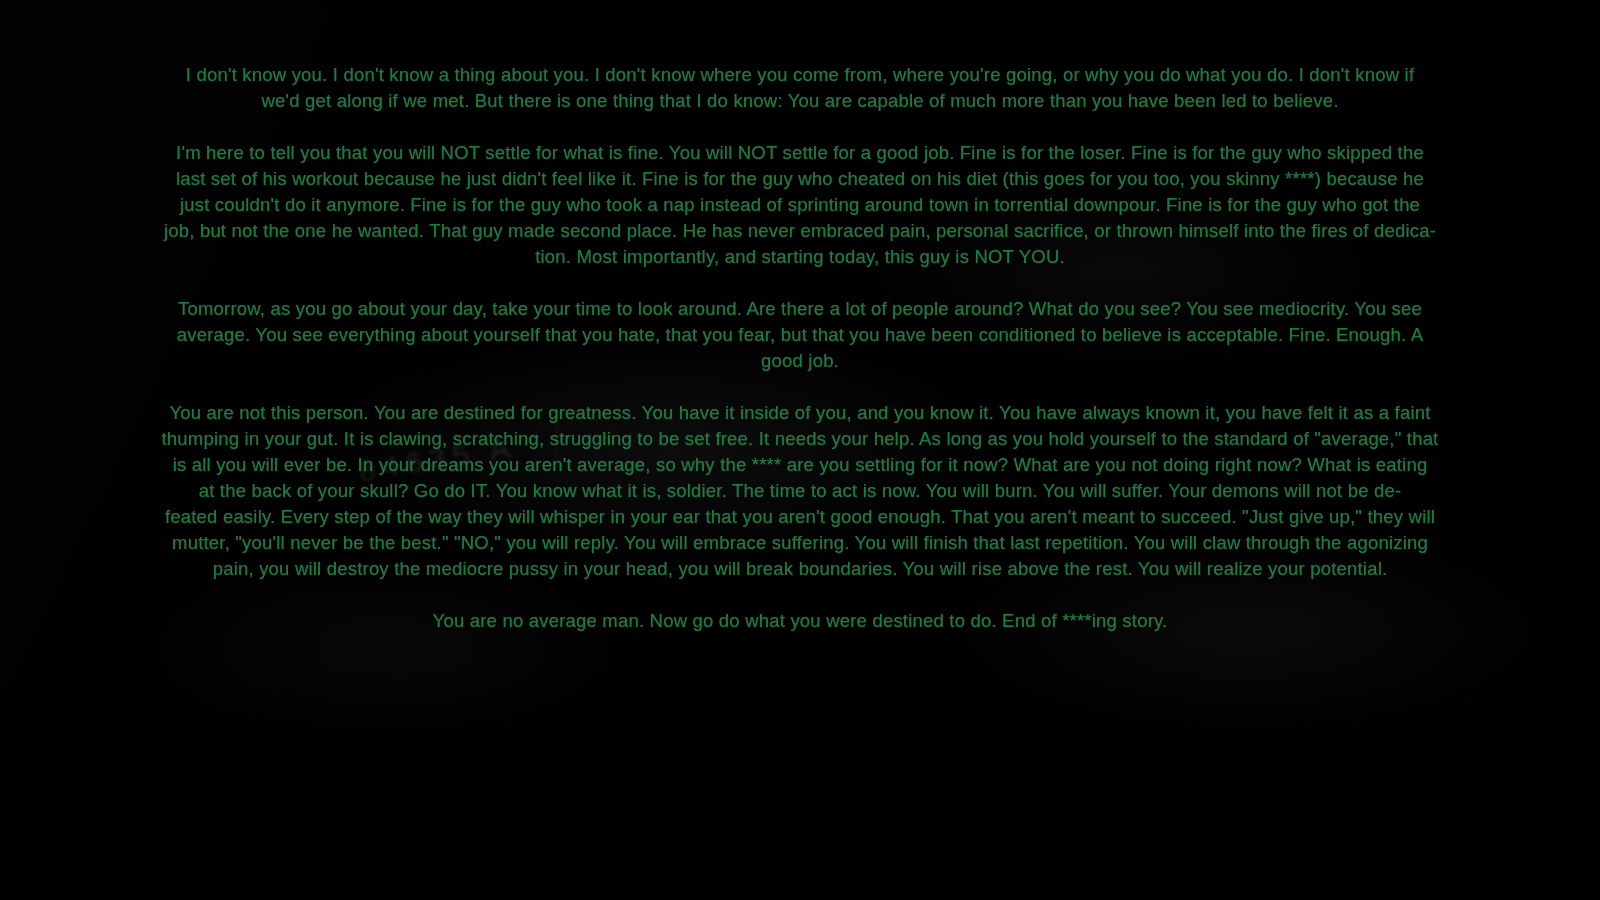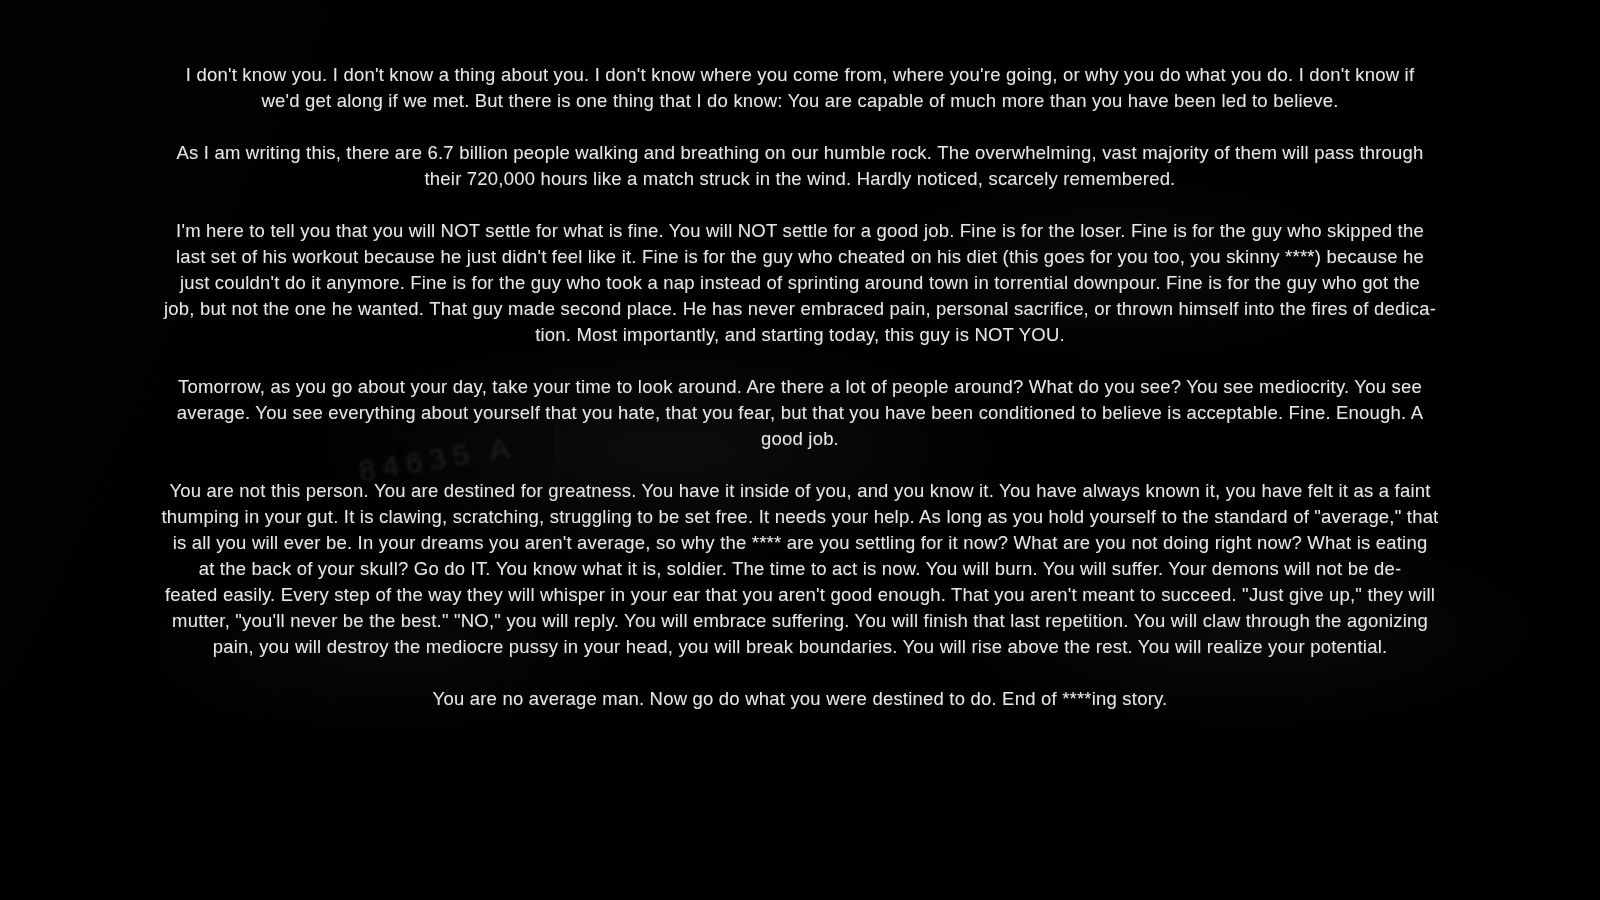--- a/index.html
+++ b/index.html
@@ -48,21 +48,21 @@
     width: 2px;
     height: 110px;
     background: linear-gradient(rgba(255,255,255,0.05), rgba(0,0,0,0));
     filter: blur(1px);
   }
   .essay {
     position: absolute;
     left: 70px;
     top: 62px;
     width: 1460px;
-    color: #e5e5e5;
+    color: #15803d;
     font-size: 18.5px;
     line-height: 26px;
     text-align: center;
     letter-spacing: 0.2px;
     text-shadow: 0 0 1px rgba(255,255,255,0.25);
   }
   .essay p {
     margin: 0 0 26px 0;
     white-space: pre-line; 
   }
@@ -73,22 +73,20 @@
 
 <div class="stage">
   <div class="bg-texture">
     <div class="bg-serial">84635 A</div>
     <div class="bg-fold"></div>
   </div>
 
   <main class="essay">
     <p>I don't know you. I don't know a thing about you. I don't know where you come from, where you're going, or why you do what you do. I don't know if
 we'd get along if we met. But there is one thing that I do know: You are capable of much more than you have been led to believe.</p>
-    <p>As I am writing this, there are 6.7 billion people walking and breathing on our humble rock. The overwhelming, vast majority of them will pass through
-their 720,000 hours like a match struck in the wind. Hardly noticed, scarcely remembered.</p>
     <p>I'm here to tell you that you will NOT settle for what is fine. You will NOT settle for a good job. Fine is for the loser. Fine is for the guy who skipped the
 last set of his workout because he just didn't feel like it. Fine is for the guy who cheated on his diet (this goes for you too, you skinny ****) because he
 just couldn't do it anymore. Fine is for the guy who took a nap instead of sprinting around town in torrential downpour. Fine is for the guy who got the
 job, but not the one he wanted. That guy made second place. He has never embraced pain, personal sacrifice, or thrown himself into the fires of dedica-
 tion. Most importantly, and starting today, this guy is NOT YOU.</p>
     <p>Tomorrow, as you go about your day, take your time to look around. Are there a lot of people around? What do you see? You see mediocrity. You see
 average. You see everything about yourself that you hate, that you fear, but that you have been conditioned to believe is acceptable. Fine. Enough. A
 good job.</p>
     <p>You are not this person. You are destined for greatness. You have it inside of you, and you know it. You have always known it, you have felt it as a faint
 thumping in your gut. It is clawing, scratching, struggling to be set free. It needs your help. As long as you hold yourself to the standard of "average," that

